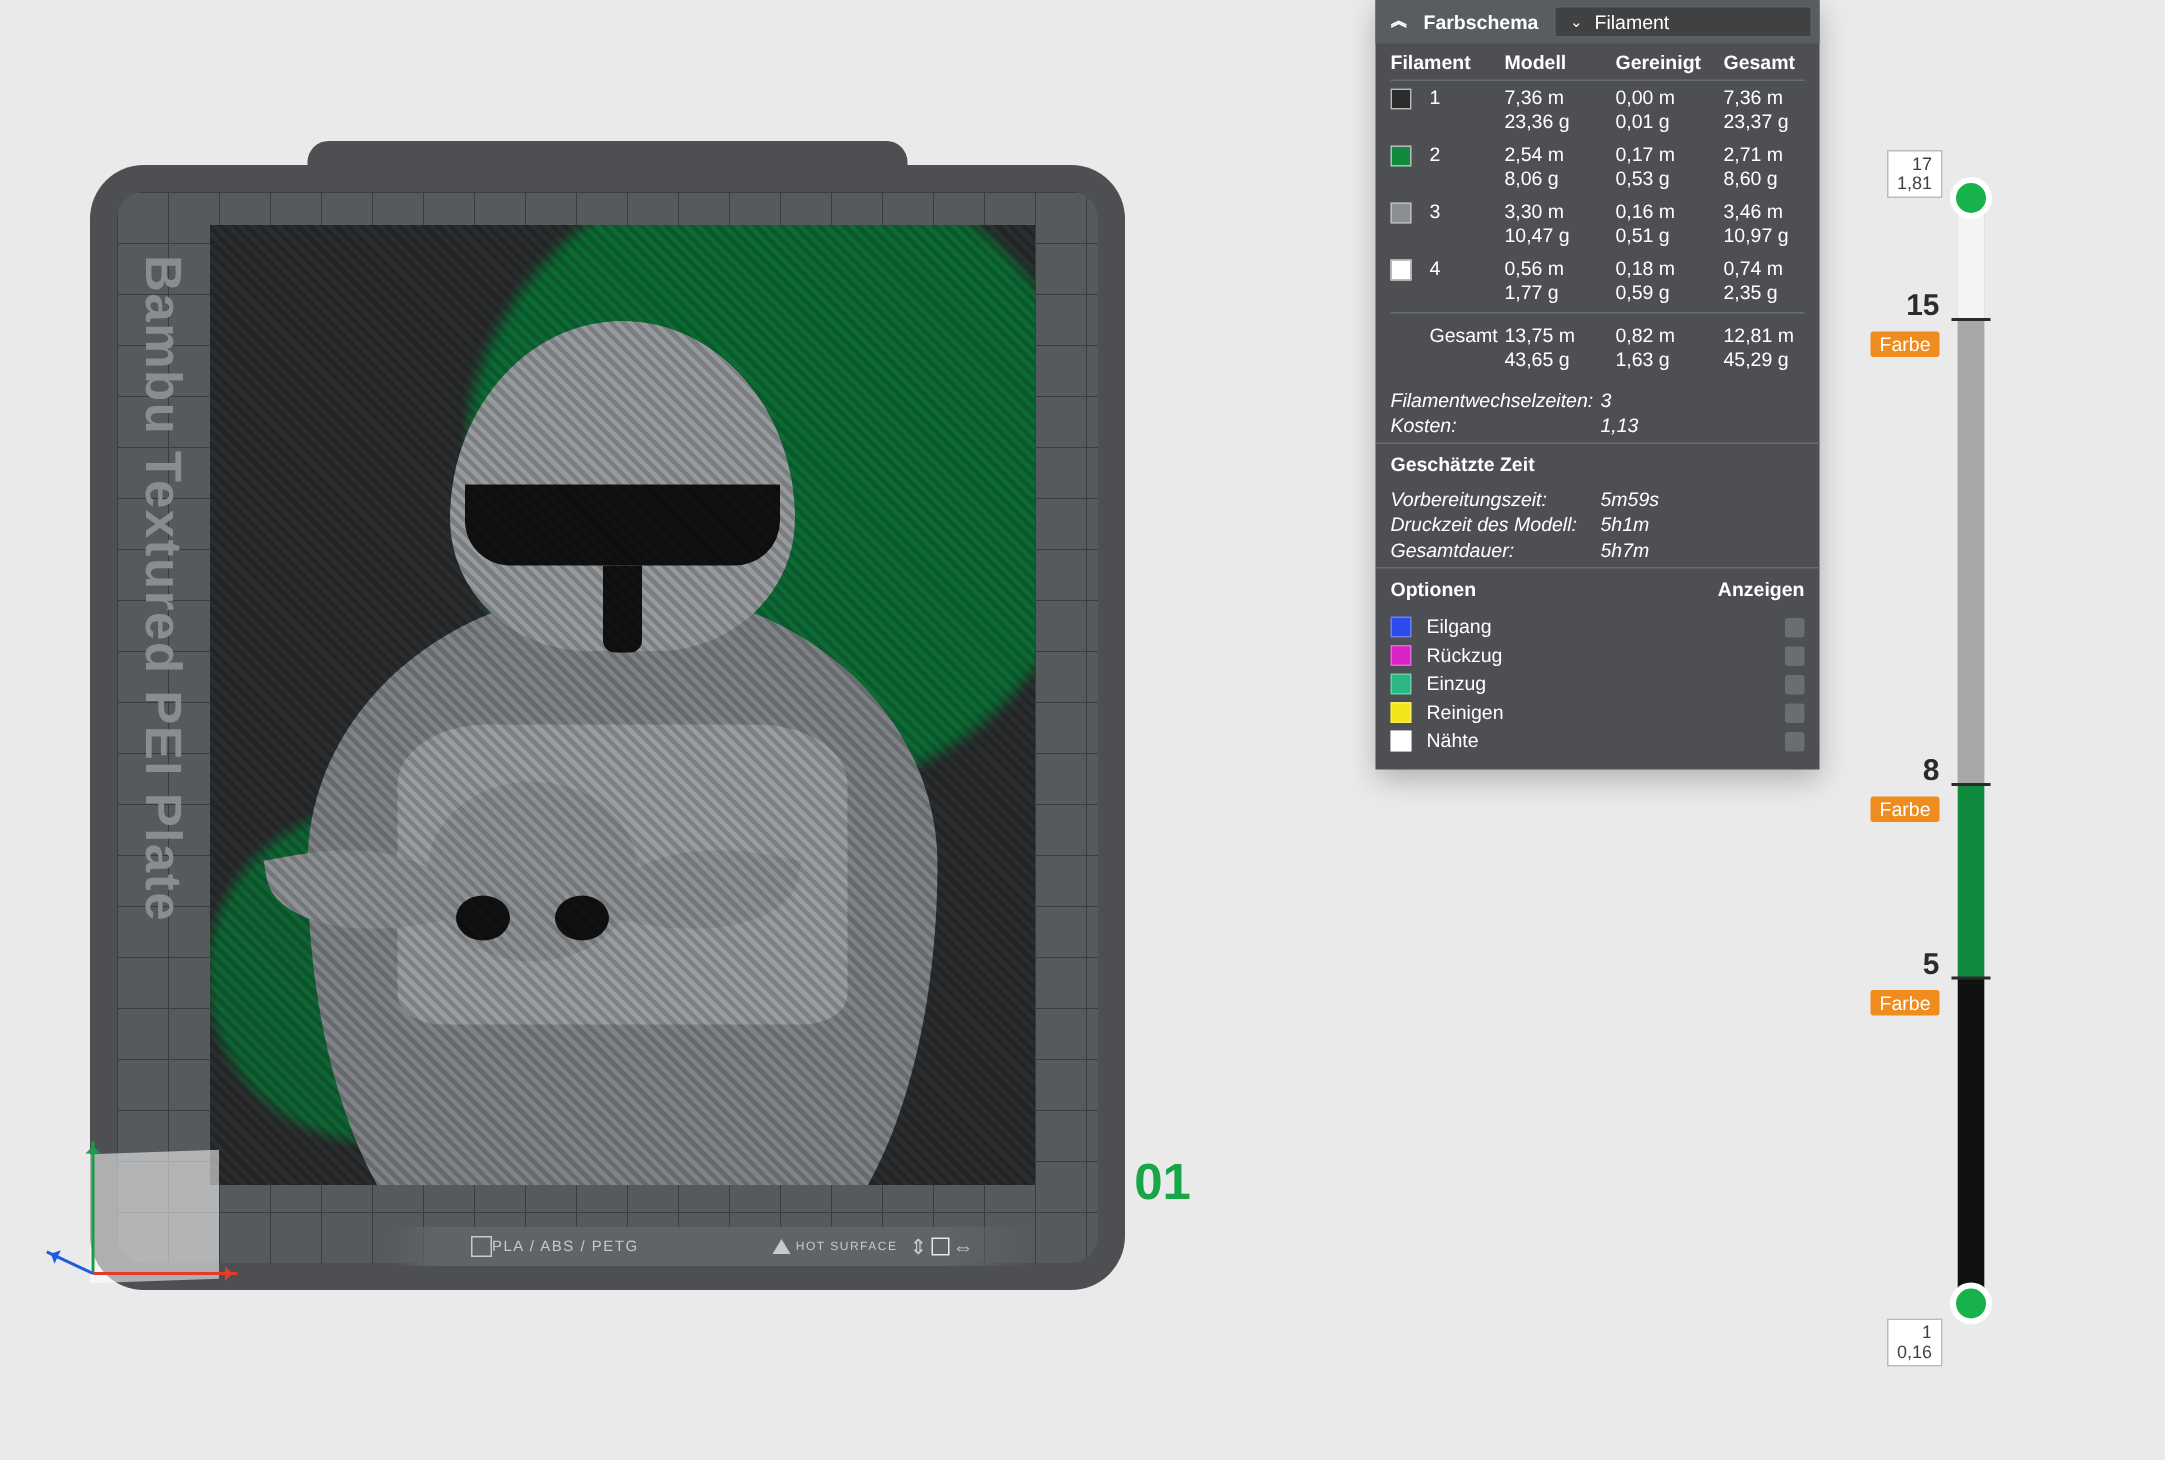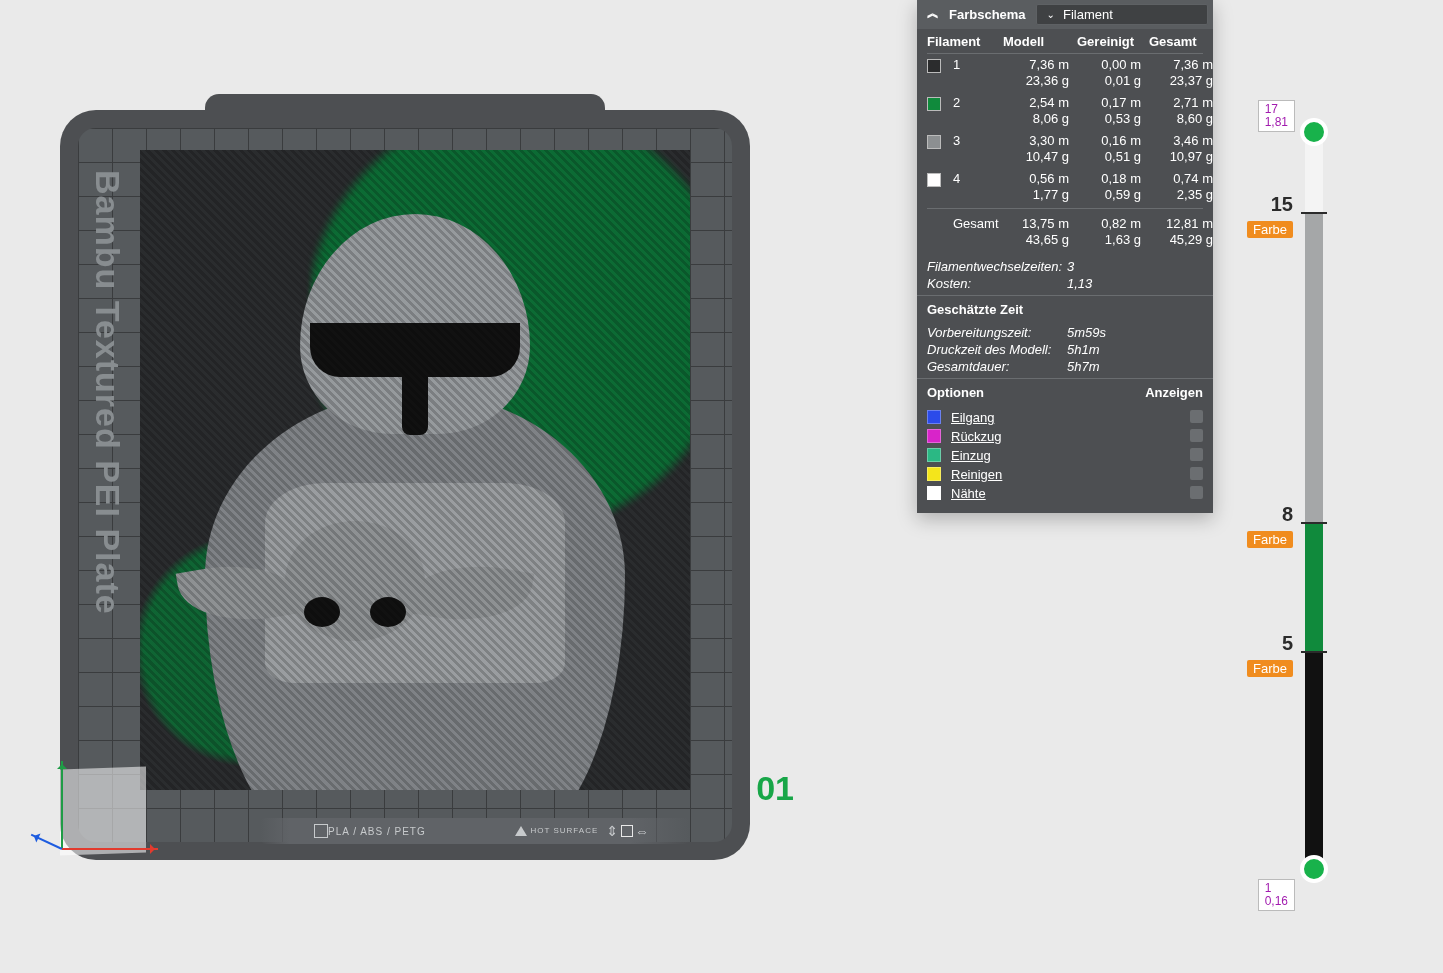--- a/index.html
+++ b/index.html
@@ -310,21 +310,21 @@
     column-gap: 8px;
     align-items: start;
     padding: 3px 0;
   }
   .tbl .row.head {
     font-weight: 700;
     border-bottom: 1px solid #6A6D70;
     padding-bottom: 4px;
   }
   .tbl .row.body { border-bottom: none; }
-  .tbl .row .two { display:flex; flex-direction:column; line-height: 16px; white-space: nowrap; text-align: right;}
+  .tbl .row .two { display:flex; flex-direction:column; line-height: 16px; white-space: nowrap;}
   .tbl .sep { height:1px; background:#6A6D70; margin:2px 0 4px 0; grid-column: 1 / -1; }
   .tbl .sw { width:12px; height:12px; border:1px solid #BBB; margin-top:2px; }
 
   .kv {
     padding: 2px 10px 4px 10px;
     display: grid;
     grid-template-columns: 140px auto;
     row-gap: 2px;
     font-style: italic;
   }
@@ -338,24 +338,23 @@
   }
   .optshdr {
     display: flex;
     padding: 6px 10px;
     font-weight: 700;
     border-top: 1px solid #6A6D70;
   }
   .optshdr span:last-child { margin-left: auto; }
   .opt {
     display: flex;
-    align-items: flex-start;
+    align-items: flex-end;
     gap: 10px;
     padding: 2px 0;
-    text-decoration: underline;
   }
   .opt .sw { width:12px; height:12px; }
   .opt .cb {
     margin-left: auto;
     width: 13px; height: 13px;
     background: #6B6E71;
     border-radius: 2px;
   }
 
   
@@ -384,21 +383,22 @@
     height: 28px;
     border-radius: 50%;
     border: 4px solid #FFF;
     box-sizing: border-box;
     background: #18B24B;
   }
   .tag {
     position: absolute;
     right: 28px;
     background: #FFF;
-    color: #a21caf;
+    color: #404040;
+    text-align: right;
     padding: 2px 6px;
     line-height: 13px;
     font-size: 12px;
     border: 1px solid #BBB;
     white-space: nowrap;
   }
   .tag::after {
     content: "";
     position: absolute;
     right: -7px;

